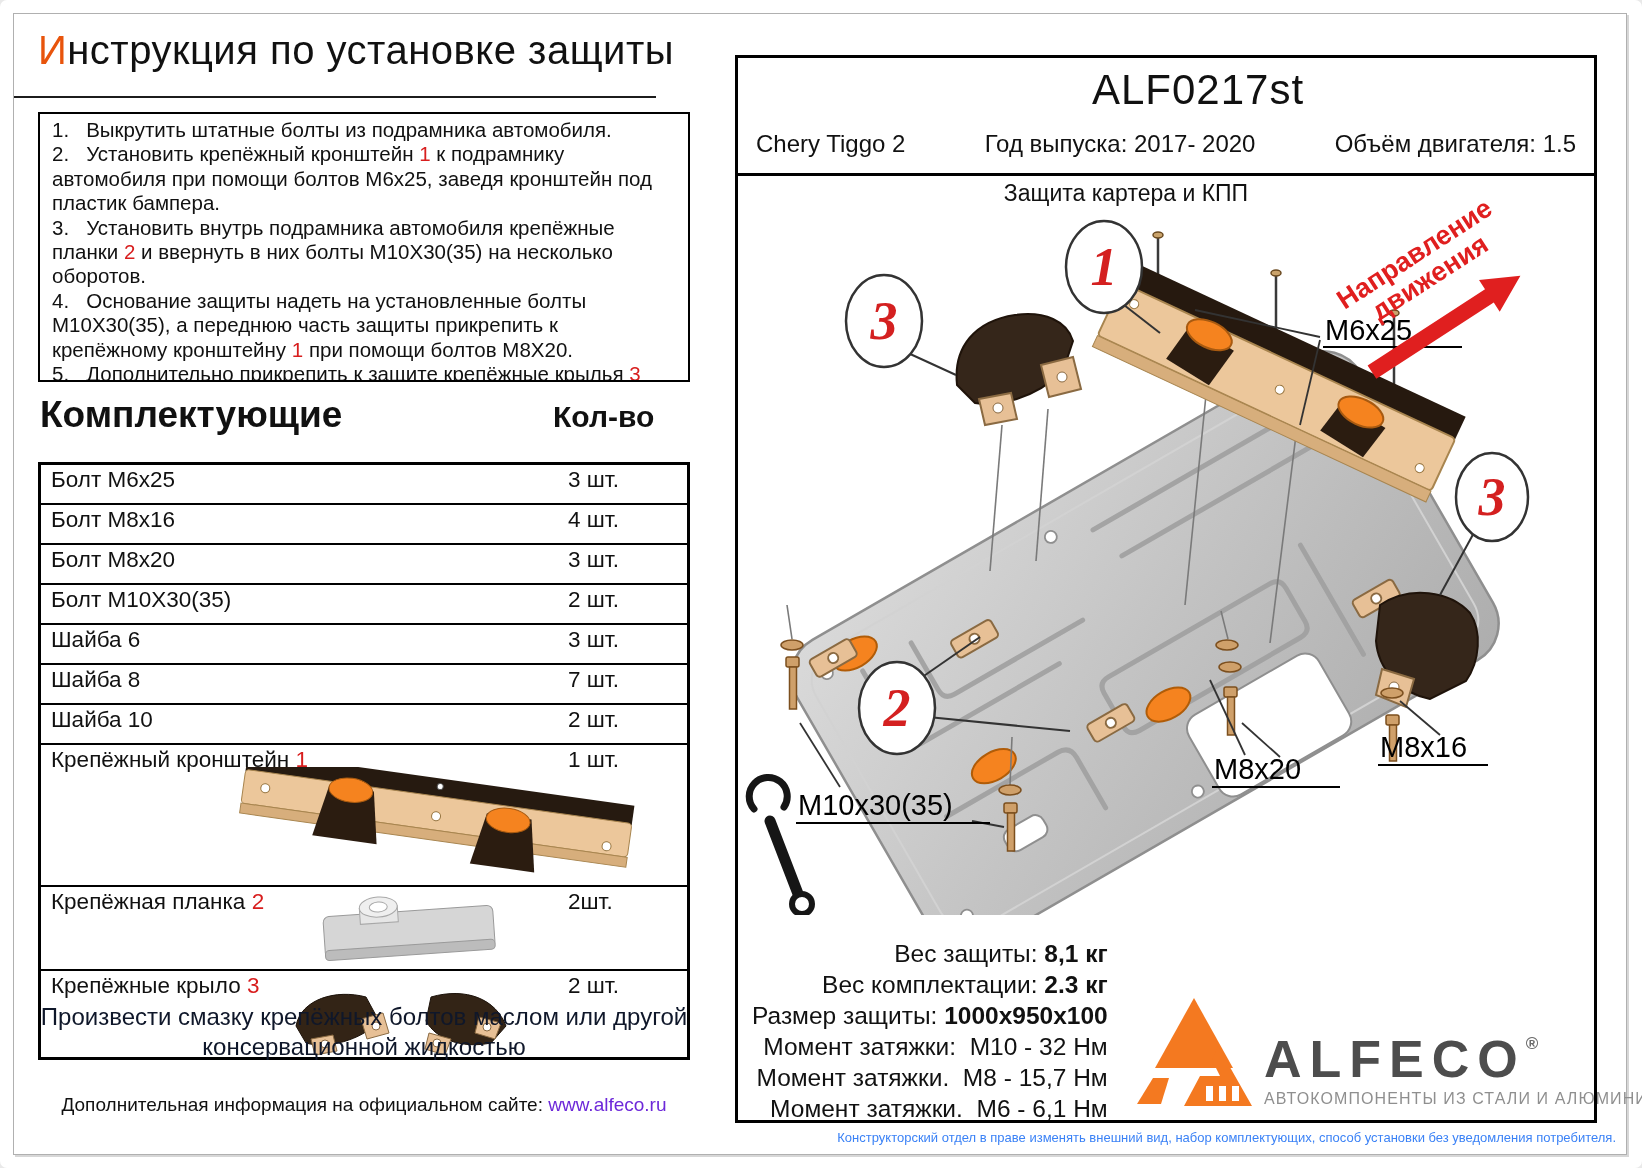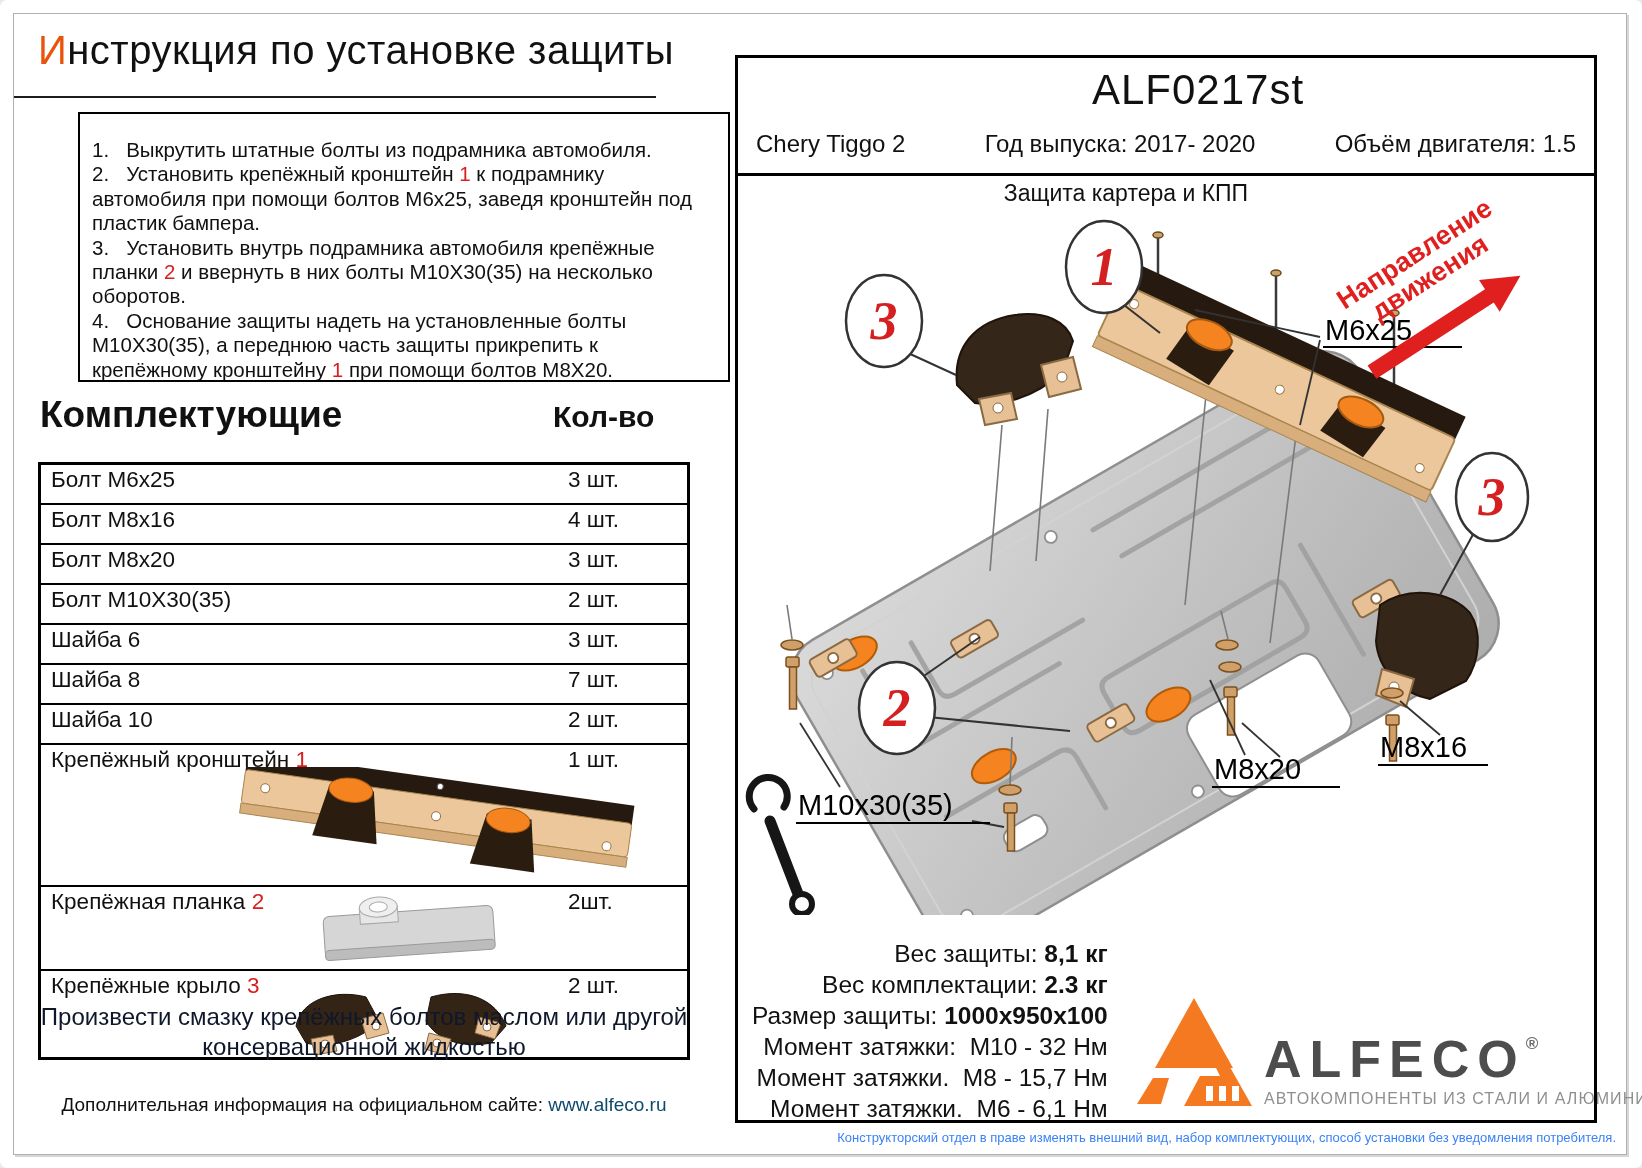--- a/index.html
+++ b/index.html
@@ -7,42 +7,42 @@
         font-family:"Liberation Sans",sans-serif;color:#111;overflow:hidden;margin:0 auto;border-radius:7px;}
   .sheet-border{position:absolute;left:13px;top:13px;width:1612px;height:1140px;
         border:1px solid #b0b0b0;box-shadow:2px 2px 0 #d7d7d7;pointer-events:none;}
   .red{color:#d81e1e;}
 
   
   .doc-title{position:absolute;left:38px;top:28px;font-size:40px;letter-spacing:.5px;white-space:nowrap;}
   .doc-title .first{color:#e8540c;}
   .title-underline{position:absolute;left:14px;top:96px;width:642px;border-top:2px solid #1c1c1c;}
   .instructions{position:absolute;left:38px;top:112px;width:652px;height:270px;box-sizing:border-box;
-        border:2px solid #000;padding:24px 12px 0 12px;overflow:hidden;margin-left:40px;}
+        border:2px solid #000;padding:4px 12px 0 12px;overflow:hidden;}
   .instr{margin:0;font-size:20.5px;line-height:24.4px;}
 
   .parts-title{position:absolute;left:40px;top:394px;font-size:37px;font-weight:bold;}
   .qty-header{position:absolute;left:553px;top:400px;font-size:30px;font-weight:bold;}
   .parts-table{position:absolute;left:38px;top:462px;width:652px;box-sizing:border-box;border:3px solid #000;}
   .part-row{position:relative;border-top:2px solid #000;box-sizing:border-box;
         min-height:29px;padding:2px 0 10px 10px;font-size:22.5px;}
   .part-row:first-child{border-top:none;}
   .part-qty{position:absolute;left:527px;top:2px;}
   .row-bracket{height:142px;}
   .row-plate{height:84px;}
   .row-wings{height:88px;}
   .part-art{position:absolute;}
   .row-bracket .part-art{left:190px;top:22px;width:420px;height:115px;}
   .row-plate  .part-art{left:268px;top:6px;width:200px;height:75px;}
   .row-wings  .part-art{left:240px;top:10px;width:260px;height:75px;}
 
   .grease-note{position:absolute;left:38px;top:1002px;width:652px;text-align:center;
         font-size:24px;line-height:30px;color:#0f172a;}
   .site-info{position:absolute;left:38px;top:1094px;width:652px;text-align:center;font-size:19px;}
-  .site-link{color:#0c4a6e;text-decoration:none;cursor:pointer;}
+  .site-link{color:#6d28d9;text-decoration:none;cursor:pointer;}
 
   
   .panel{position:absolute;left:735px;top:55px;width:862px;height:1068px;box-sizing:border-box;
         border:3px solid #000;background:#fff;}
   .panel-code{position:absolute;top:8px;left:0;width:100%;text-align:center;font-size:42px;letter-spacing:1px;padding-left:32px;}
   .panel-meta{position:absolute;top:72px;left:18px;right:18px;display:flex;
         justify-content:space-between;font-size:24px;}
   .header-sep{position:absolute;top:115px;left:0;right:0;border-top:3px solid #000;}
   .diagram-title{position:absolute;top:122px;left:0;width:100%;text-align:center;
         font-size:23px;transform:translateX(-40px);}
@@ -68,20 +68,21 @@
   <div class="sheet-border"></div>
 
   <div class="doc-title"><span class="first">И</span><span>нструкция по установке защиты</span></div>
   <div class="title-underline"></div>
 
   <div class="instructions">
       <p class="instr"><span>1.&nbsp;&nbsp;&nbsp;Выкрутить штатные болты из подрамника автомобиля.</span></p>
       <p class="instr"><span>2.&nbsp;&nbsp;&nbsp;Установить крепёжный кронштейн </span><span class="red">1</span><span> к подрамнику автомобиля при помощи болтов М6х25, заведя кронштейн под пластик бампера.</span></p>
       <p class="instr"><span>3.&nbsp;&nbsp;&nbsp;Установить внутрь подрамника автомобиля крепёжные планки </span><span class="red">2</span><span> и ввернуть в них болты М10Х30(35) на несколько оборотов.</span></p>
       <p class="instr"><span>4.&nbsp;&nbsp;&nbsp;Основание защиты надеть на установленные болты М10Х30(35), а переднюю часть защиты прикрепить к крепёжному кронштейну </span><span class="red">1</span><span> при помощи болтов М8Х20.</span></p>
+      <p class="instr"><span>5.&nbsp;&nbsp;&nbsp;Дополнительно прикрепить к защите крепёжные крылья </span><span class="red">3</span></p>
     </div>
 
   <div class="parts-title">Комплектующие</div>
   <div class="qty-header">Кол-во</div>
 
   <div class="parts-table">
       <div class="part-row"><span><span>Болт М6х25</span></span><span class="part-qty">3 шт.</span></div>
       <div class="part-row"><span><span>Болт М8х16</span></span><span class="part-qty">4 шт.</span></div>
       <div class="part-row"><span><span>Болт М8х20</span></span><span class="part-qty">3 шт.</span></div>
       <div class="part-row"><span><span>Болт М10Х30(35)</span></span><span class="part-qty">2 шт.</span></div>

